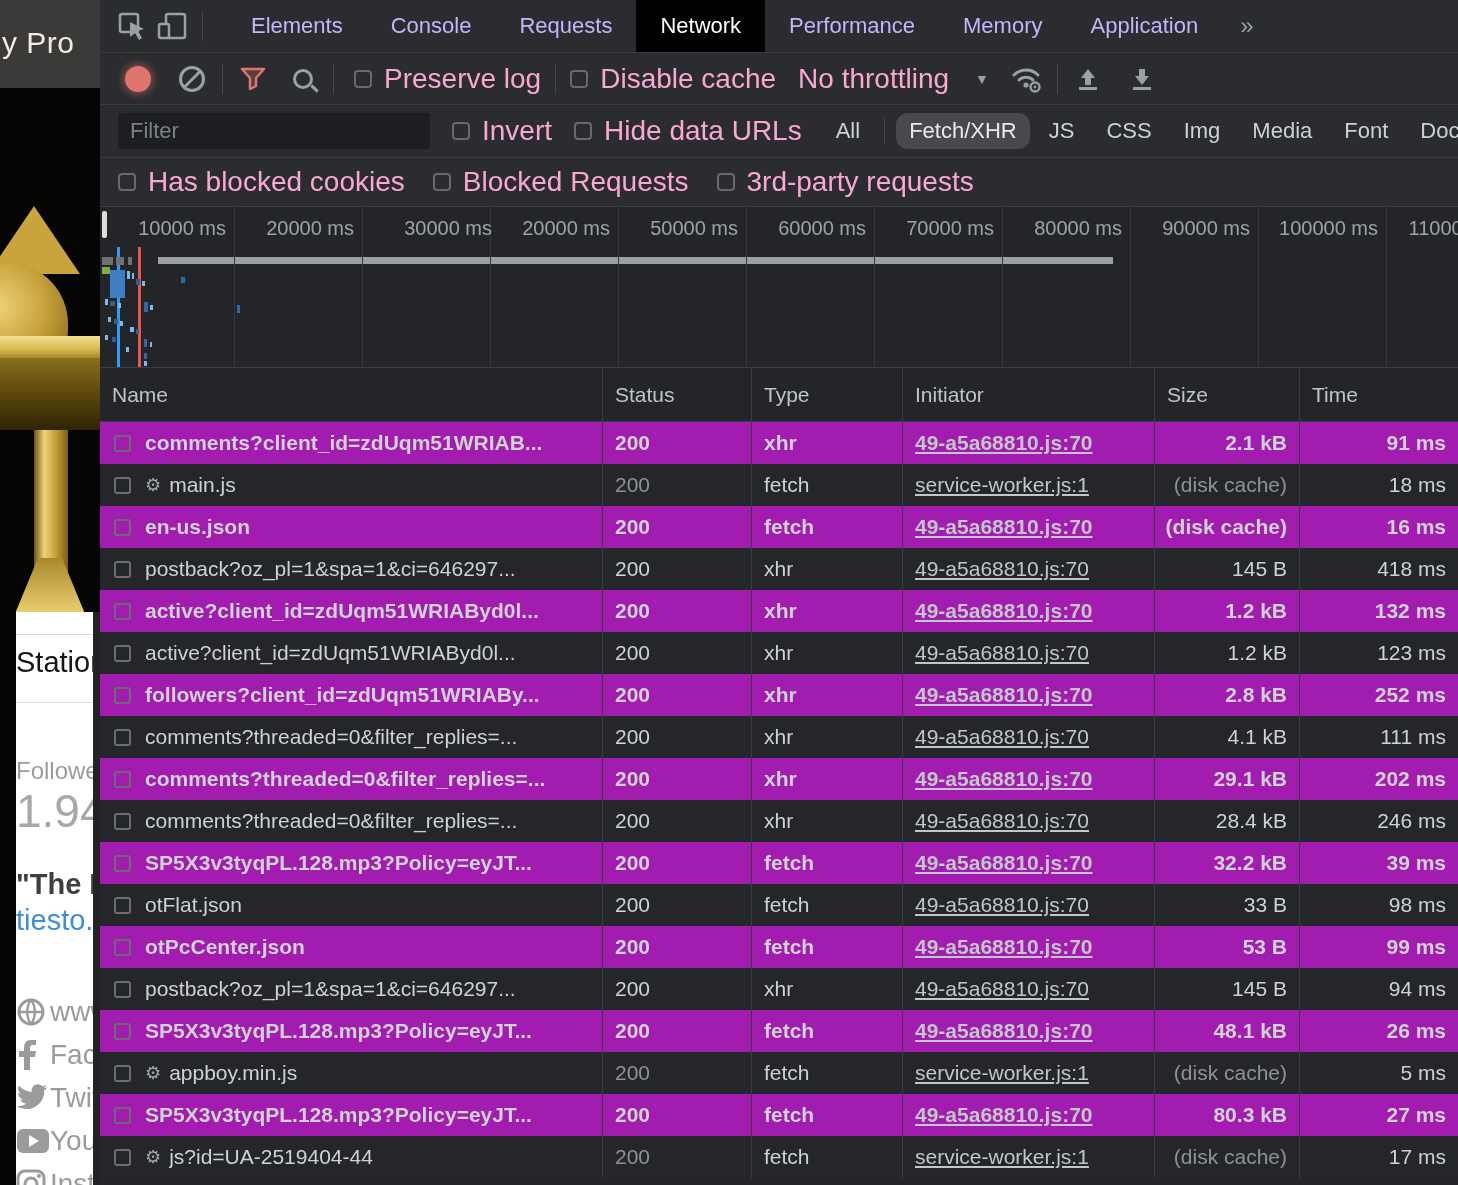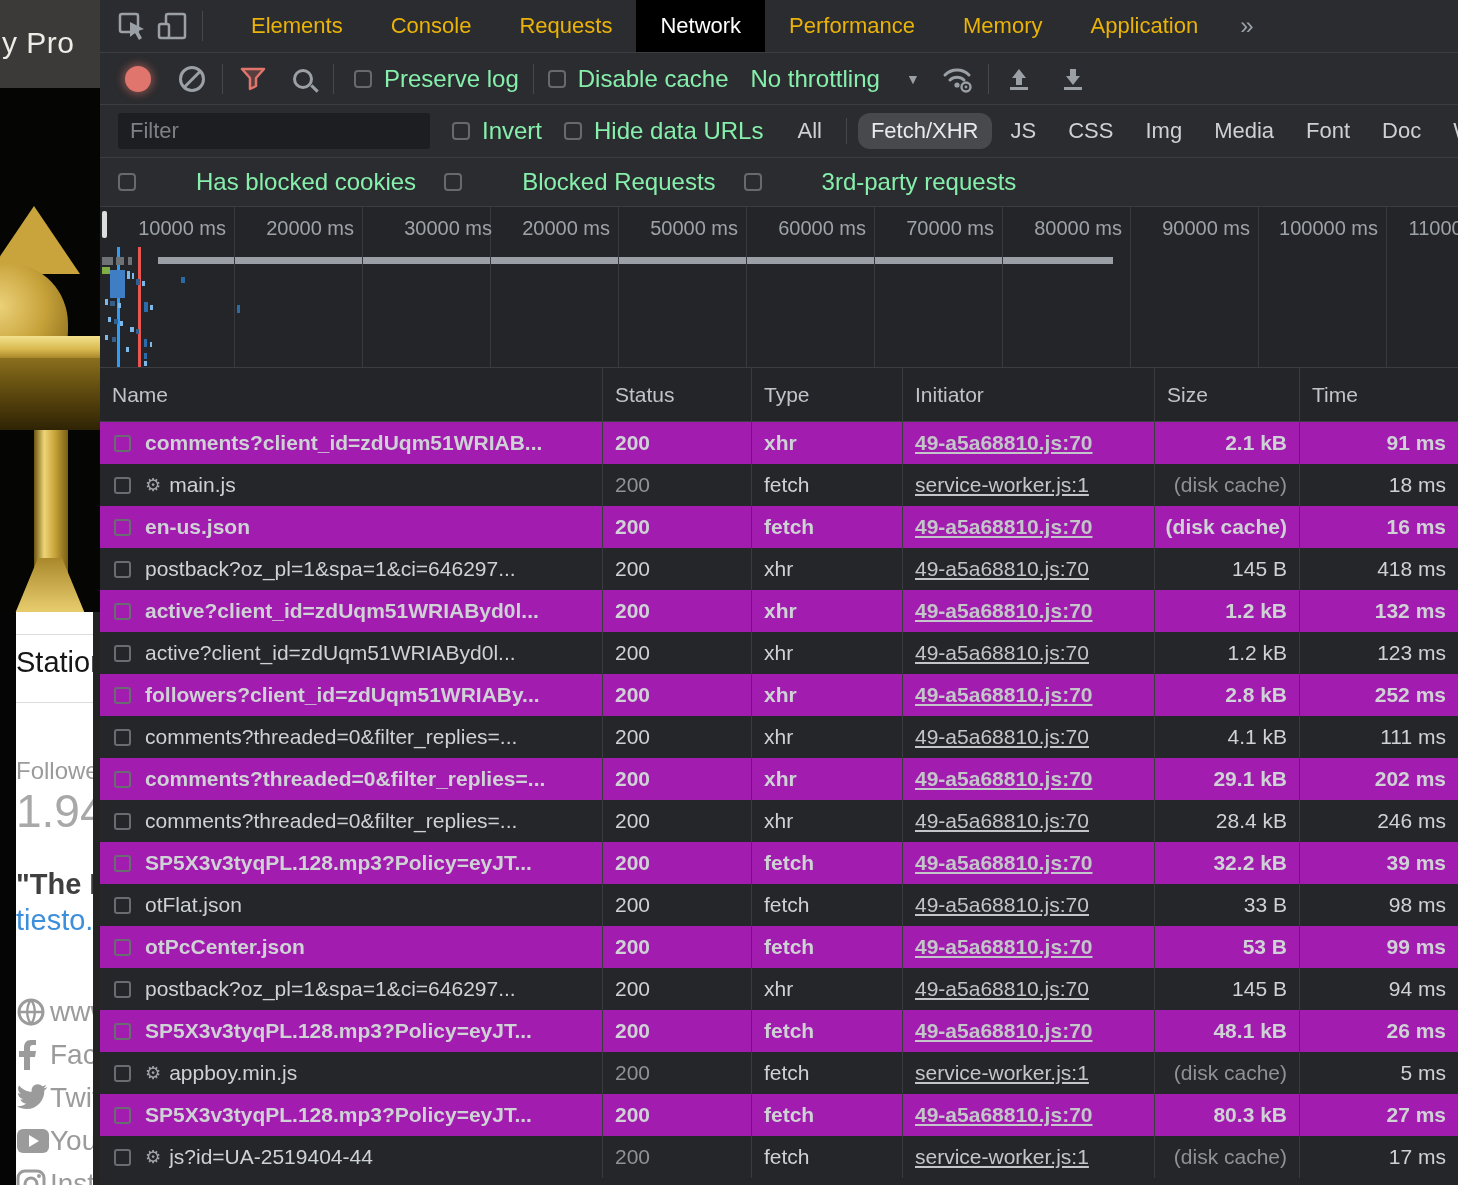--- a/index.html
+++ b/index.html
@@ -40,48 +40,48 @@
   .social-item svg { display:block; }
   .devtools-shadow { position:absolute; left:93px; top:612px; width:7px; height:573px; background:#232323; }
 
   
   .devtools { position:absolute; left:100px; top:0; width:1358px; height:1185px; background:#242528; color:#c9ccd0; }
   .bar { border-bottom:1px solid #3c3d40; background:#2b2c2f; display:flex; align-items:center; position:relative; }
   .dt-tabbar { height:53px; padding-left:12px; }
   .icon-btn { display:flex; align-items:center; justify-content:center; width:40px; height:36px; cursor:pointer; }
   .vdiv { width:1px; height:30px; background:#47484b; margin:0 10px; }
   .tabs { display:flex; height:100%; align-items:stretch; margin-left:14px; }
-  .tab { display:flex; align-items:center; padding:0 24px; font-size:22px; color:#eab308; cursor:pointer; }
+  .tab { display:flex; align-items:center; padding:0 24px; font-size:22px; color:#c4b5fd; cursor:pointer; }
   .tab.active { background:#000; color:#ffffff; }
   .tab-more { display:flex; align-items:center; padding:0 18px; font-size:24px; color:#9aa0a6; cursor:pointer; }
 
   .dt-toolbar { height:52px; padding-left:18px; }
   .rec-dot { width:26px; height:26px; border-radius:50%; background:#e0756d; box-shadow:0 0 7px 3px rgba(224,117,109,.4); cursor:pointer; }
   .clear-icon { position:relative; width:26px; height:26px; border:3px solid #9aa0a6; border-radius:50%; cursor:pointer; }
   .clear-icon::after { content:""; position:absolute; left:-1px; top:9px; width:22px; height:3px; background:#9aa0a6; transform:rotate(-45deg); }
   .search-icon { position:relative; width:20px; height:20px; border:3px solid #9aa0a6; border-radius:50%; cursor:pointer; }
   .search-icon::after { content:""; position:absolute; left:14px; top:15px; width:9px; height:3px; background:#9aa0a6; transform:rotate(45deg); }
   .cb { width:18px; height:18px; border:2px solid #67696d; border-radius:4px; background:transparent; cursor:pointer; flex:none; }
-  .tb-label { font-size:24px; color:#86efac; margin:0 0 0 12px; white-space:nowrap; }
+  .tb-label { font-size:28px; color:#f9a8d4; margin:0 0 0 12px; white-space:nowrap; }
   .throttle { display:flex; align-items:center; margin-left:22px; cursor:pointer; }
   .throttle .tb-label { margin-left:0; }
   .caret { font-size:14px; color:#9aa0a6; margin-left:26px; }
 
   .dt-filterbar { height:53px; padding-left:18px; overflow:hidden; }
   .filter-input { width:342px; height:36px; background:#1d1e21; border:none; border-radius:3px; color:#b6b9bd;
     font-size:22px; font-family:"Liberation Sans",sans-serif; padding:0 12px; outline:none; }
   .filter-input::placeholder { color:#7d8084; }
   .chk-group { display:flex; align-items:center; margin-left:22px; }
   .type-list { display:flex; align-items:center; margin-left:18px; }
   .type-pill { font-size:22px; color:#cdd1d4; padding:5px 13px; border-radius:12px; margin:0 3px; cursor:pointer; white-space:nowrap; }
   .type-pill.active { background:#47494d; color:#e8eaed; }
   .type-div { width:1px; height:26px; background:#47484b; margin:0 8px; }
 
   .dt-cookiebar { height:49px; padding-left:18px; }
-  .dt-cookiebar .chk-group { margin-left:0; margin-right:28px;gap:48px; }
+  .dt-cookiebar .chk-group { margin-left:0; margin-right:28px; }
 
   
   .dt-overview { position:relative; height:161px; background:#242528; border-bottom:1px solid #3c3d40; overflow:hidden; }
   .gridline { position:absolute; top:0; width:1px; height:161px; background:#37393c; }
   .tick-label { position:absolute; top:10px; width:150px; text-align:right; font-size:20px; color:#9ea3a8; white-space:nowrap; }
   .scrubber { position:absolute; left:2px; top:4px; width:5px; height:27px; background:#dddddd; border-radius:2px; cursor:ew-resize; }
   .ov-line-blue { position:absolute; left:17px; top:40px; width:3px; height:121px; background:#2e9df7; }
   .ov-line-red { position:absolute; left:38px; top:40px; width:3px; height:121px; background:#e8564f; }
   .ov-bar { position:absolute; }
   .ov-summary { position:absolute; left:58px; top:50px; width:955px; height:7px; background:#9aa0a6; }

